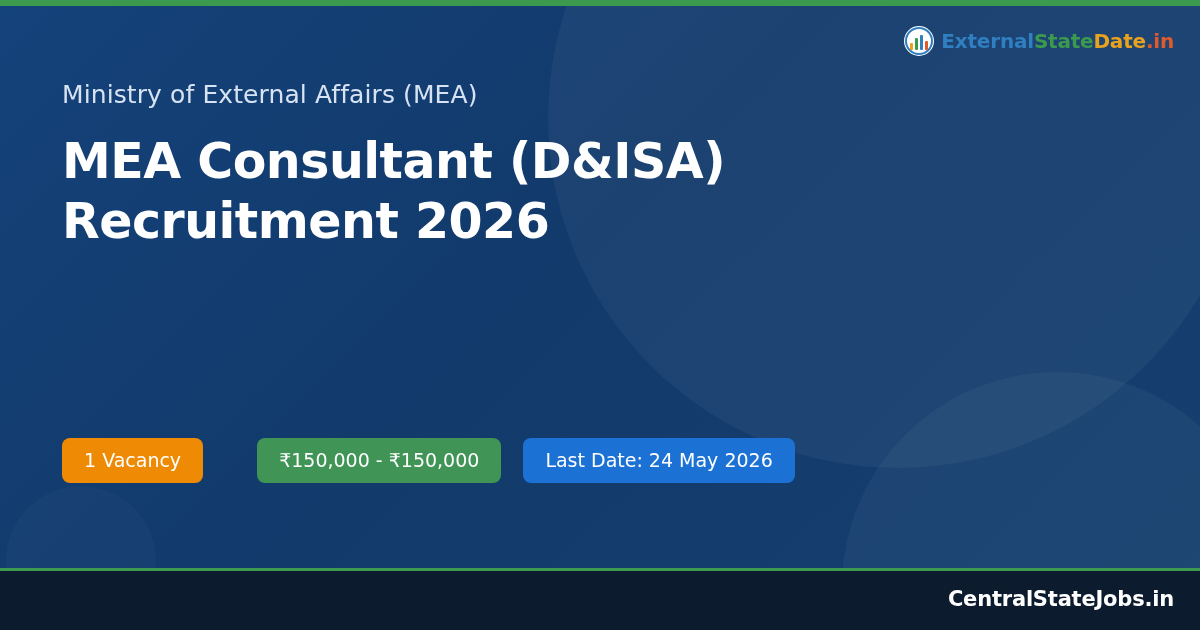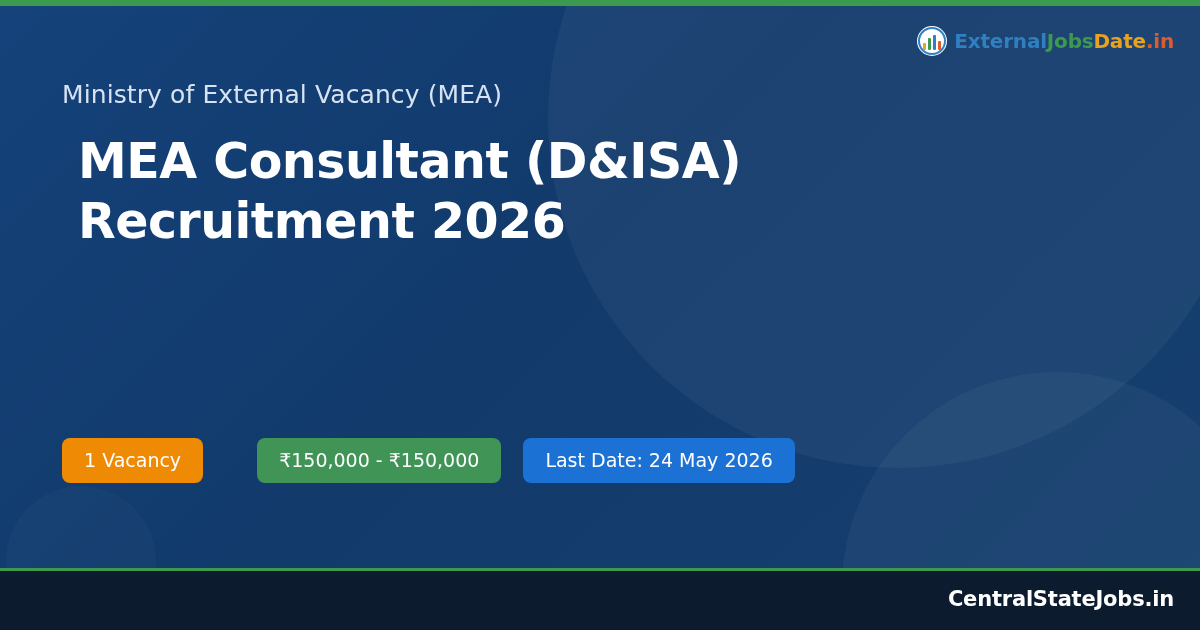--- a/index.html
+++ b/index.html
@@ -132,21 +132,21 @@
     font-weight: normal;
     letter-spacing: 0.1px;
     margin: 0 0 22px 0;
     line-height: 1.2;
   }
   .job-title {
     color: #ffffff;
     font-size: 49px;
     font-weight: bold;
     line-height: 1.23;
-    margin: 16px;
+    margin: 0;
     letter-spacing: -0.5px;
     max-width: 700px;
   }
 
   
   .badges {
     position: absolute;
     left: 62px;
     top: 438px;
     display: flex;
@@ -209,26 +209,26 @@
     <div class="logo-mark">
       <div class="ring"></div>
       <div class="logo-bars">
         <i></i>
           <i></i>
           <i></i>
           <i></i>
       </div>
     </div>
     <div class="logo-text">
-      <span class="lt-central">External</span><span class="lt-state">Jobs</span><span class="lt-jobs">Date</span><span class="lt-in">.in</span>
+      <span class="lt-central">External</span><span class="lt-state">State</span><span class="lt-jobs">Date</span><span class="lt-in">.in</span>
     </div>
   </div>
 
   <div class="content">
-    <div class="org-name">Ministry of External Vacancy (MEA)</div>
+    <div class="org-name">Ministry of External Affairs (MEA)</div>
     <h1 class="job-title">MEA Consultant (D&amp;ISA) Recruitment 2026</h1>
   </div>
 
   <div class="badges">
     <div class="badge badge-vacancy">1 Vacancy</div>
     <div class="badge badge-salary">₹150,000 - ₹150,000</div>
     <div class="badge badge-date">Last Date: 24 May 2026</div>
   </div>
 
   <div class="footer">

